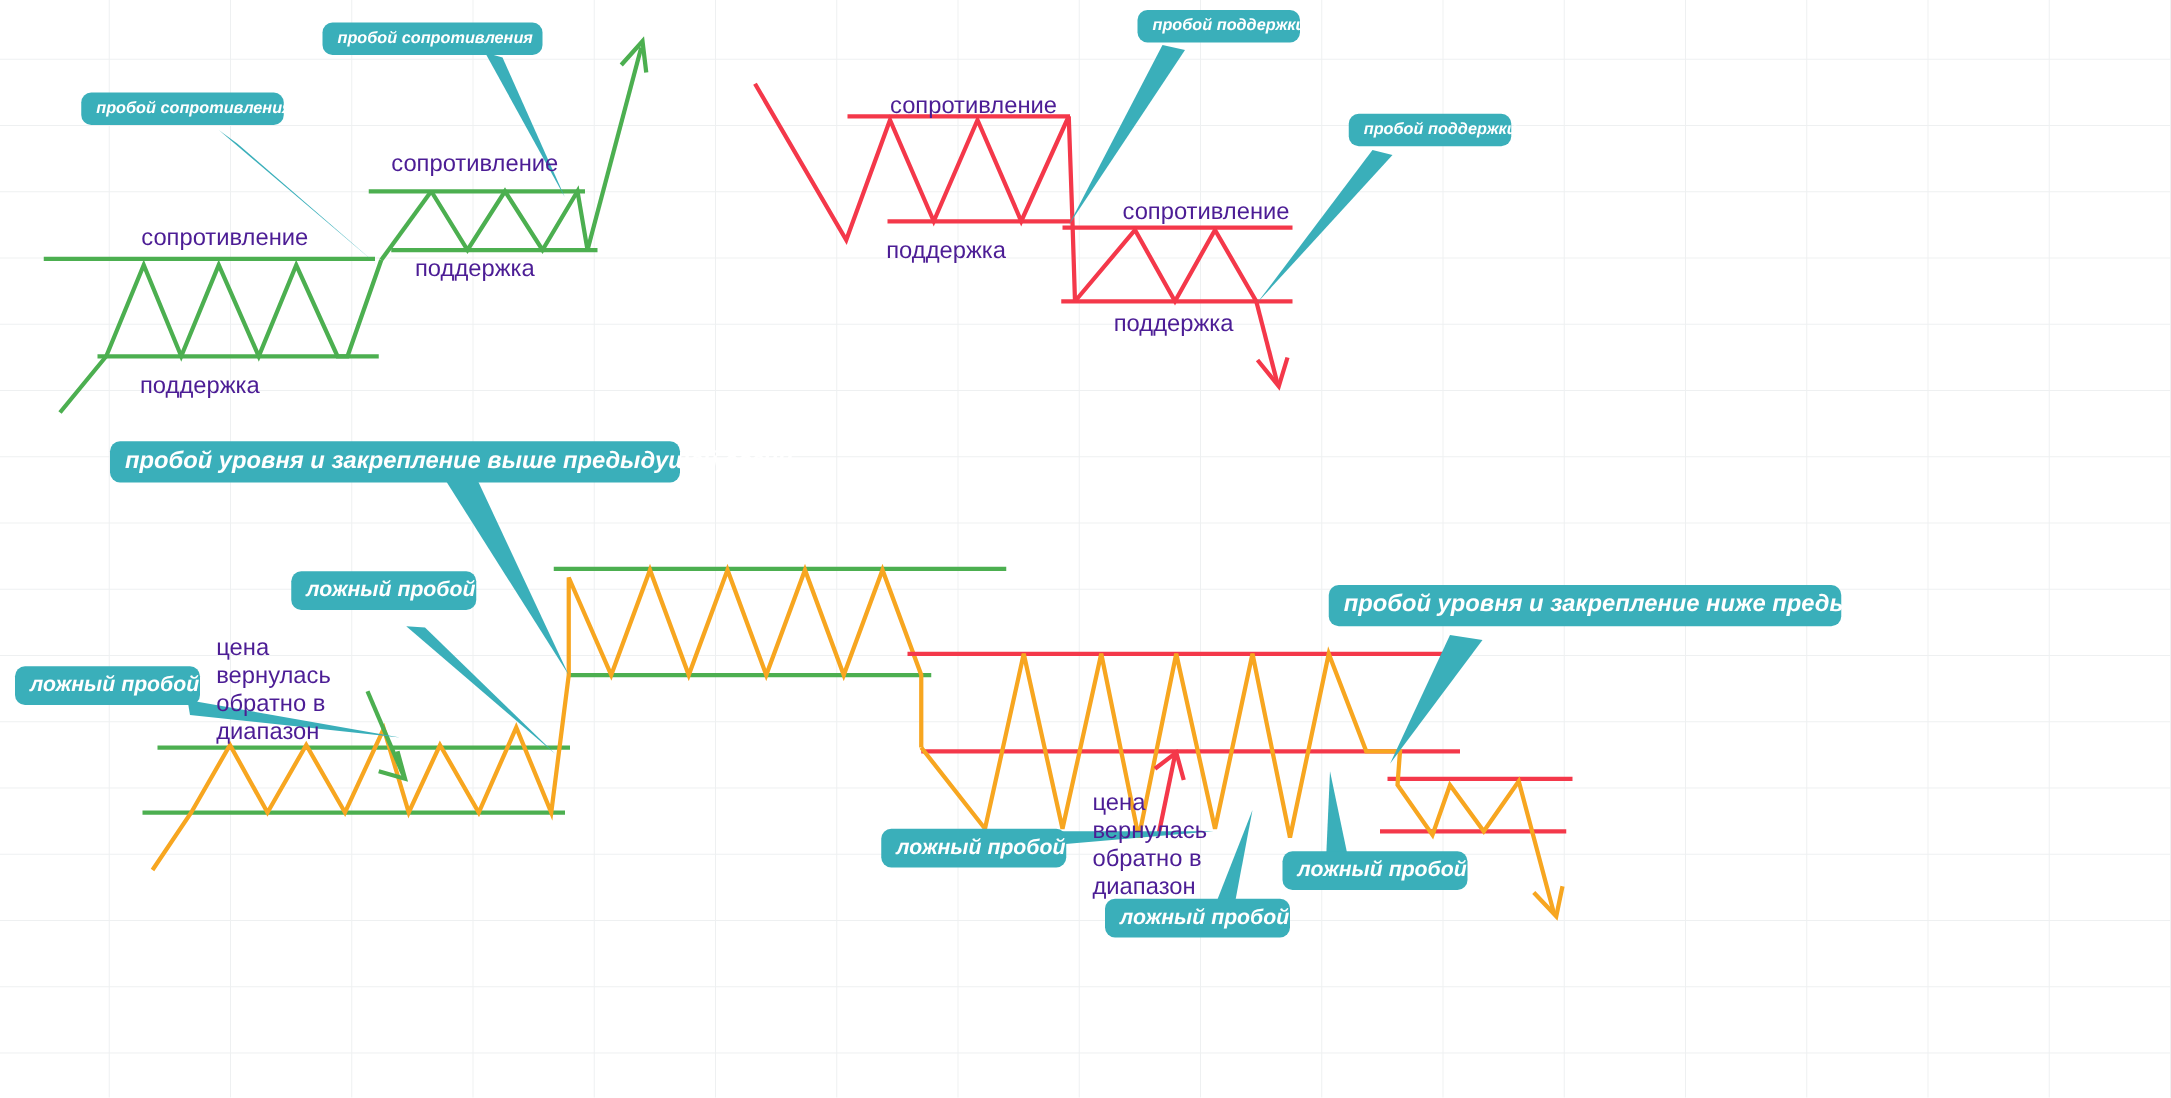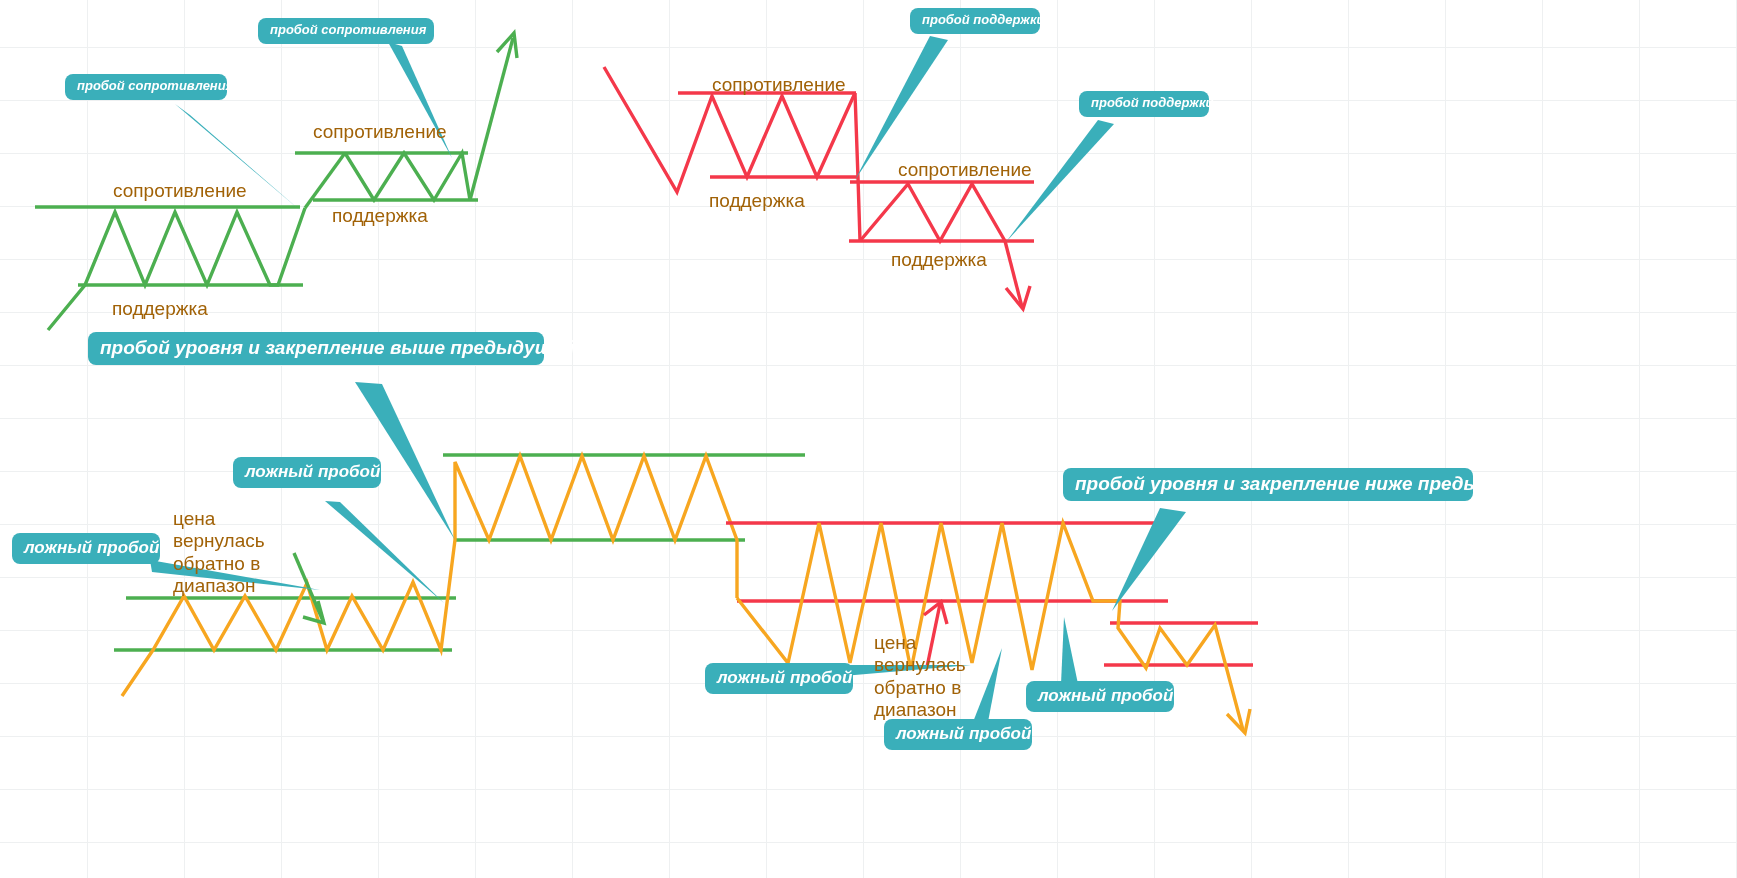--- a/index.html
+++ b/index.html
@@ -14,21 +14,21 @@
     background-image:
       linear-gradient(to right, #eef0f1 1px, transparent 1px),
       linear-gradient(to bottom, #eef0f1 1px, transparent 1px);
     background-size:97px 53px;
     background-position:-10px -6px;
   }
   #stage{position:absolute;inset:0;}
   svg.layer{position:absolute;left:0;top:0;width:1737px;height:878px;overflow:visible;}
   .plaintext{
     position:absolute;
-    color:#a16207;
+    color:#4c1d95;
     font-size:19px;
     font-family:"Liberation Sans", sans-serif;
     white-space:pre;
     line-height:1.18;
     letter-spacing:0px;
   }
   .callout{
     position:absolute;
     background:#3aafba;
     color:#ffffff;
@@ -138,21 +138,21 @@
 вернулась
 обратно в
 диапазон</div>
 
   <div class="callout c-sm" style="left:65px;top:74px;width:162px;">пробой сопротивления</div>
   <div class="callout c-sm" style="left:258px;top:18px;width:176px;">пробой сопротивления</div>
 
   <div class="callout c-sm" style="left:910px;top:8px;width:130px;">пробой поддержки</div>
   <div class="callout c-sm" style="left:1079px;top:91px;width:130px;">пробой поддержки</div>
 
-  <div class="callout c-lg" style="left:88px;top:332px;width:456px;">пробой уровня и закрепление выше предыдущей свечи</div>
+  <div class="callout c-lg" style="left:88px;top:353px;width:456px;">пробой уровня и закрепление выше предыдущей свечи</div>
   <div class="callout c-md" style="left:233px;top:457px;width:148px;">ложный пробой</div>
   <div class="callout c-md" style="left:12px;top:533px;width:148px;">ложный пробой</div>
 
   <div class="callout c-lg" style="left:1063px;top:468px;width:410px;">пробой уровня и закрепление ниже предыдущей свечи</div>
   <div class="callout c-md" style="left:705px;top:663px;width:148px;">ложный пробой</div>
   <div class="callout c-md" style="left:884px;top:719px;width:148px;">ложный пробой</div>
   <div class="callout c-md" style="left:1026px;top:681px;width:148px;">ложный пробой</div>
 
 </div>
 

